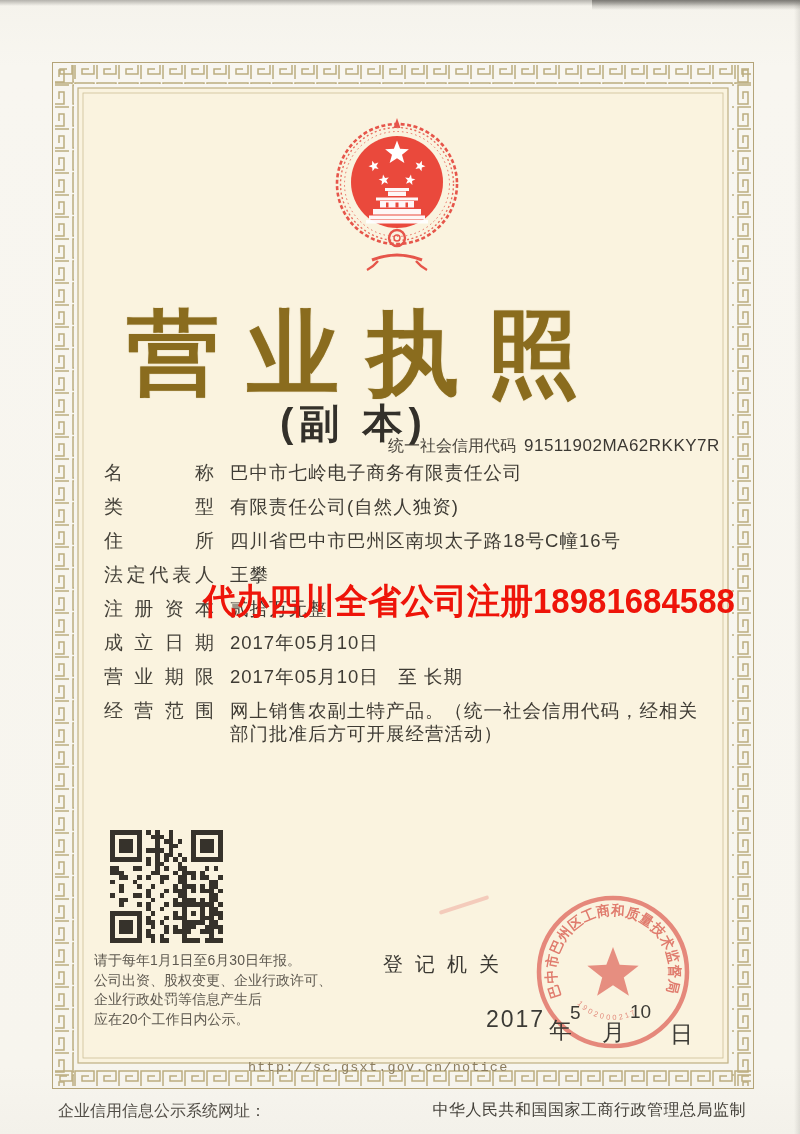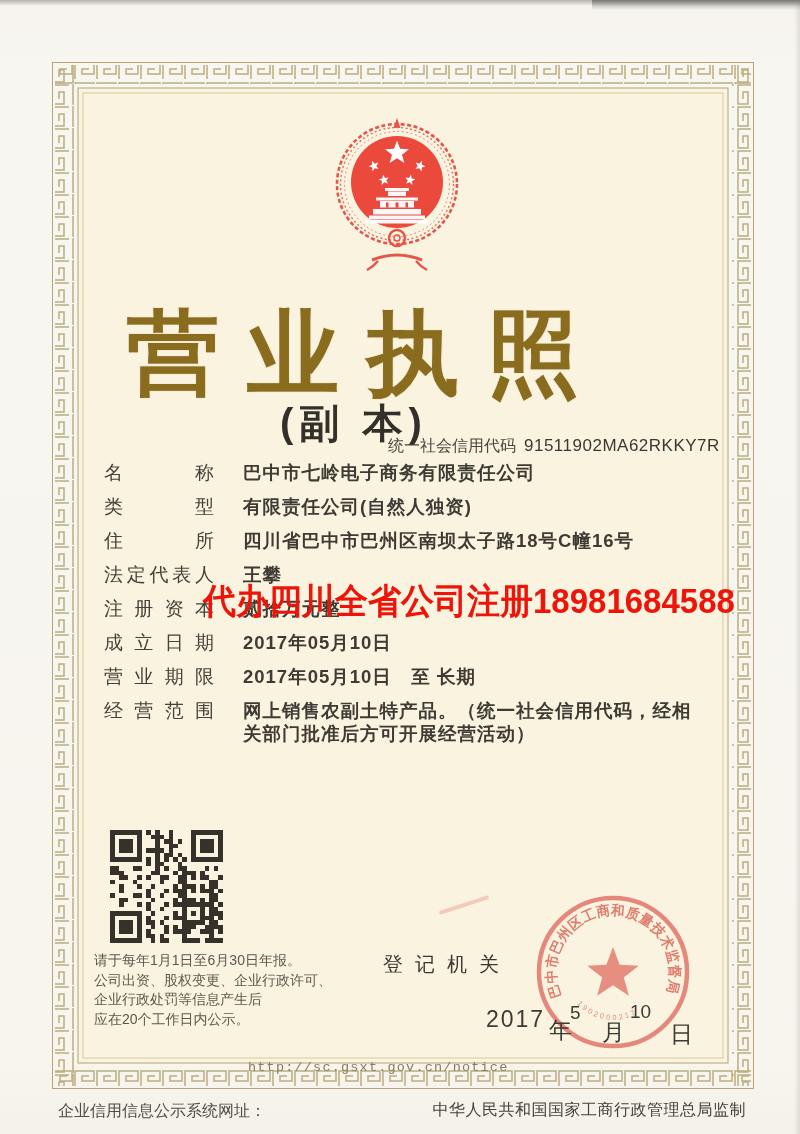--- a/index.html
+++ b/index.html
@@ -19,21 +19,21 @@
         text-shadow:0 0 1px rgba(138,108,30,.6);}
   .subtitle{position:absolute;left:280px;top:396px;width:190px;text-align:left;z-index:2;
         font-size:40px;font-weight:600;color:#33302a;letter-spacing:6px;}
   .credit-line{position:absolute;left:388px;top:436px;z-index:2;white-space:nowrap;}
   .credit-label{font-size:16px;color:#4a463e;}
   .credit-value{font-size:17px;color:#3b3833;letter-spacing:.5px;margin-left:8px;}
   .fields{position:absolute;left:104px;top:461px;width:596px;z-index:2;}
   .f-row{display:flex;margin-bottom:10px;line-height:24px;}
   .f-label{width:110px;flex:0 0 110px;font-size:19px;color:#45423a;
         text-align:justify;text-align-last:justify;text-justify:inter-character;}
-  .f-value{margin-left:29px;flex:1;font-size:18.5px;color:#3e3b34;letter-spacing:1px;line-height:23px;font-weight:bold;}
+  .f-value{margin-left:16px;flex:1;font-size:18.5px;color:#3e3b34;letter-spacing:1px;line-height:23px;}
   .watermark{position:absolute;left:203px;top:579px;z-index:7;white-space:nowrap;
         font-size:33px;font-weight:700;color:#ee1409;transform:scaleY(1.06);}
   .qr-svg{position:absolute;left:110px;top:830px;z-index:2;}
   .notice{position:absolute;left:94px;top:951px;width:270px;z-index:2;
         font-size:14px;line-height:19.5px;color:#5d584f;}
   .reg-label{position:absolute;left:383px;top:951px;z-index:2;
         font-size:20px;letter-spacing:12px;color:#3a3832;font-weight:500;}
   .stamp-svg{position:absolute;left:533px;top:892px;z-index:3;opacity:.88;}
   .pink-smudge{position:absolute;left:438px;top:903px;width:52px;height:4px;z-index:2;
         background:rgba(232,130,120,.35);transform:rotate(-18deg);border-radius:2px;}

